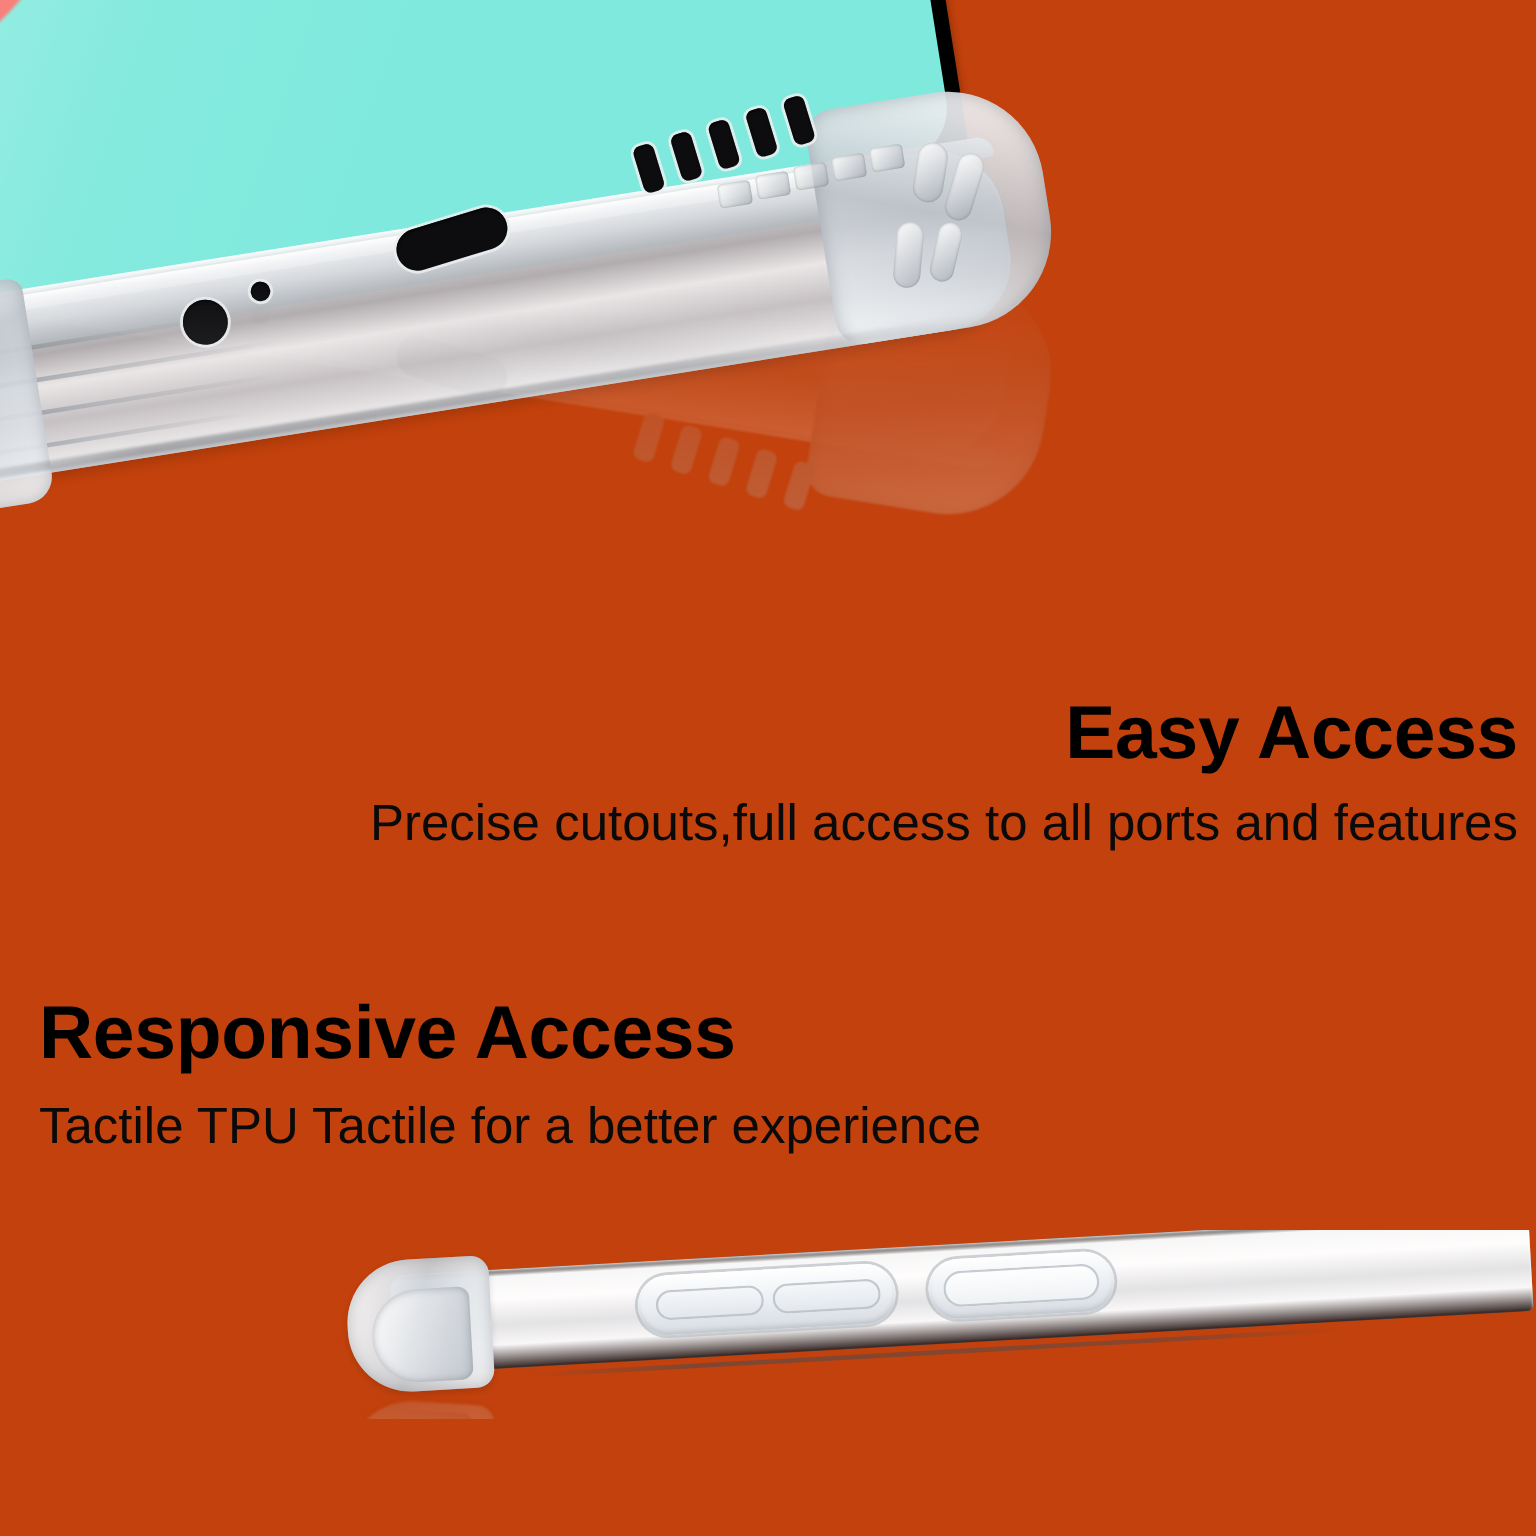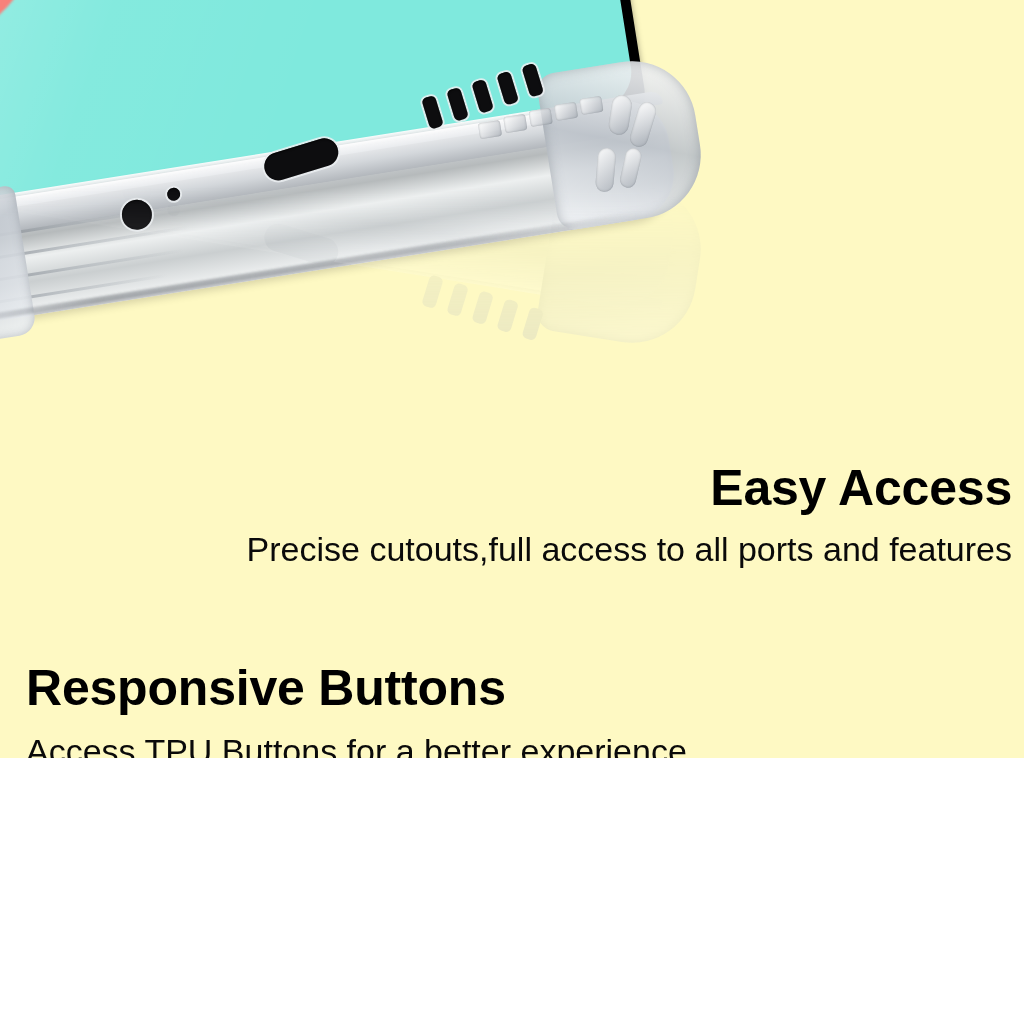--- a/index.html
+++ b/index.html
@@ -4,22 +4,22 @@
 <style>
   * { margin:0; padding:0; box-sizing:border-box; }
   html, body {
     width:1024px; height:1024px;
     background:#ffffff;
     font-family:"Liberation Sans", sans-serif;
     overflow:hidden;
   }
   #page {
     position:relative;
-    width:1024px; height:758px;
-    background:#fef9c3;
+    width:1024px; height:1024px;
+    background:#c2410c;
     overflow:hidden;
   }
 
   
   #photo-top {
     position:absolute; left:0; top:0; width:800px; height:470px;
     overflow:hidden;
   }
   .phone-assembly {
     position:absolute;
@@ -287,22 +287,22 @@
       </div>
     </div>
   </div>
 
   <div class="feature-block" id="block-easy-access">
     <div class="feature-title">Easy Access</div>
     <div class="feature-sub">Precise cutouts,full access to all ports and features</div>
   </div>
 
   <div class="feature-block" id="block-responsive">
-    <div class="feature-title">Responsive Buttons</div>
-    <div class="feature-sub">Access TPU Buttons for a better experience</div>
+    <div class="feature-title">Responsive Access</div>
+    <div class="feature-sub">Tactile TPU Tactile for a better experience</div>
   </div>
 
   <div id="photo-bottom">
     <div class="side-assembly">
       <div class="side-body"></div>
       <div class="side-cap">
         <div class="side-cap-inner"></div>
       </div>
 
       <div class="btn-bump" style="left:194px; top:28px; width:172px; height:40px;">

